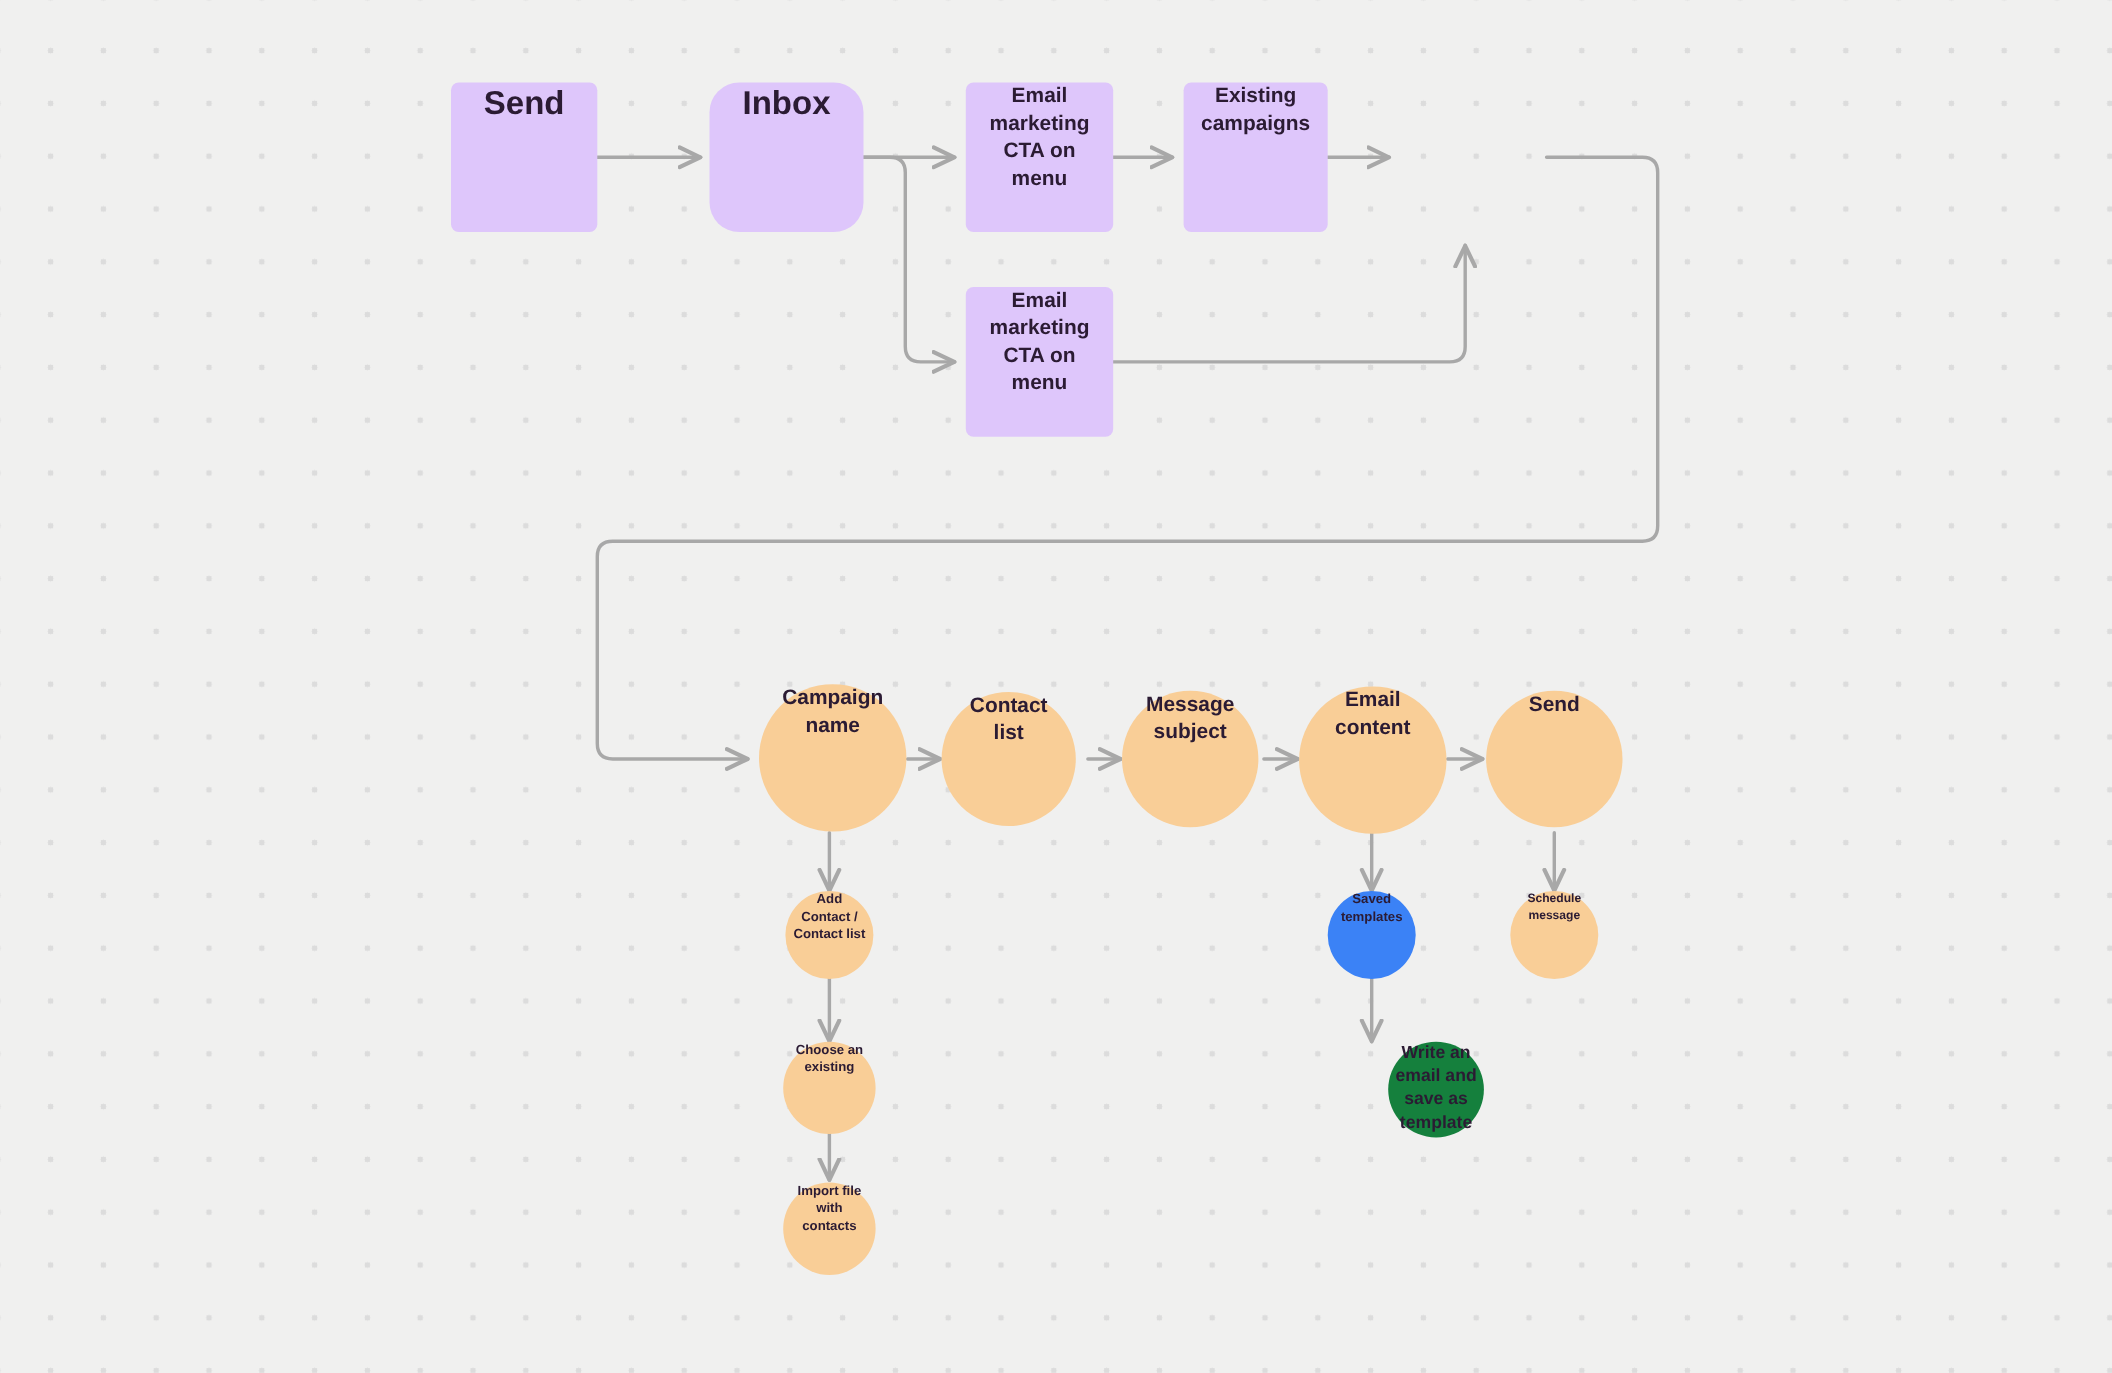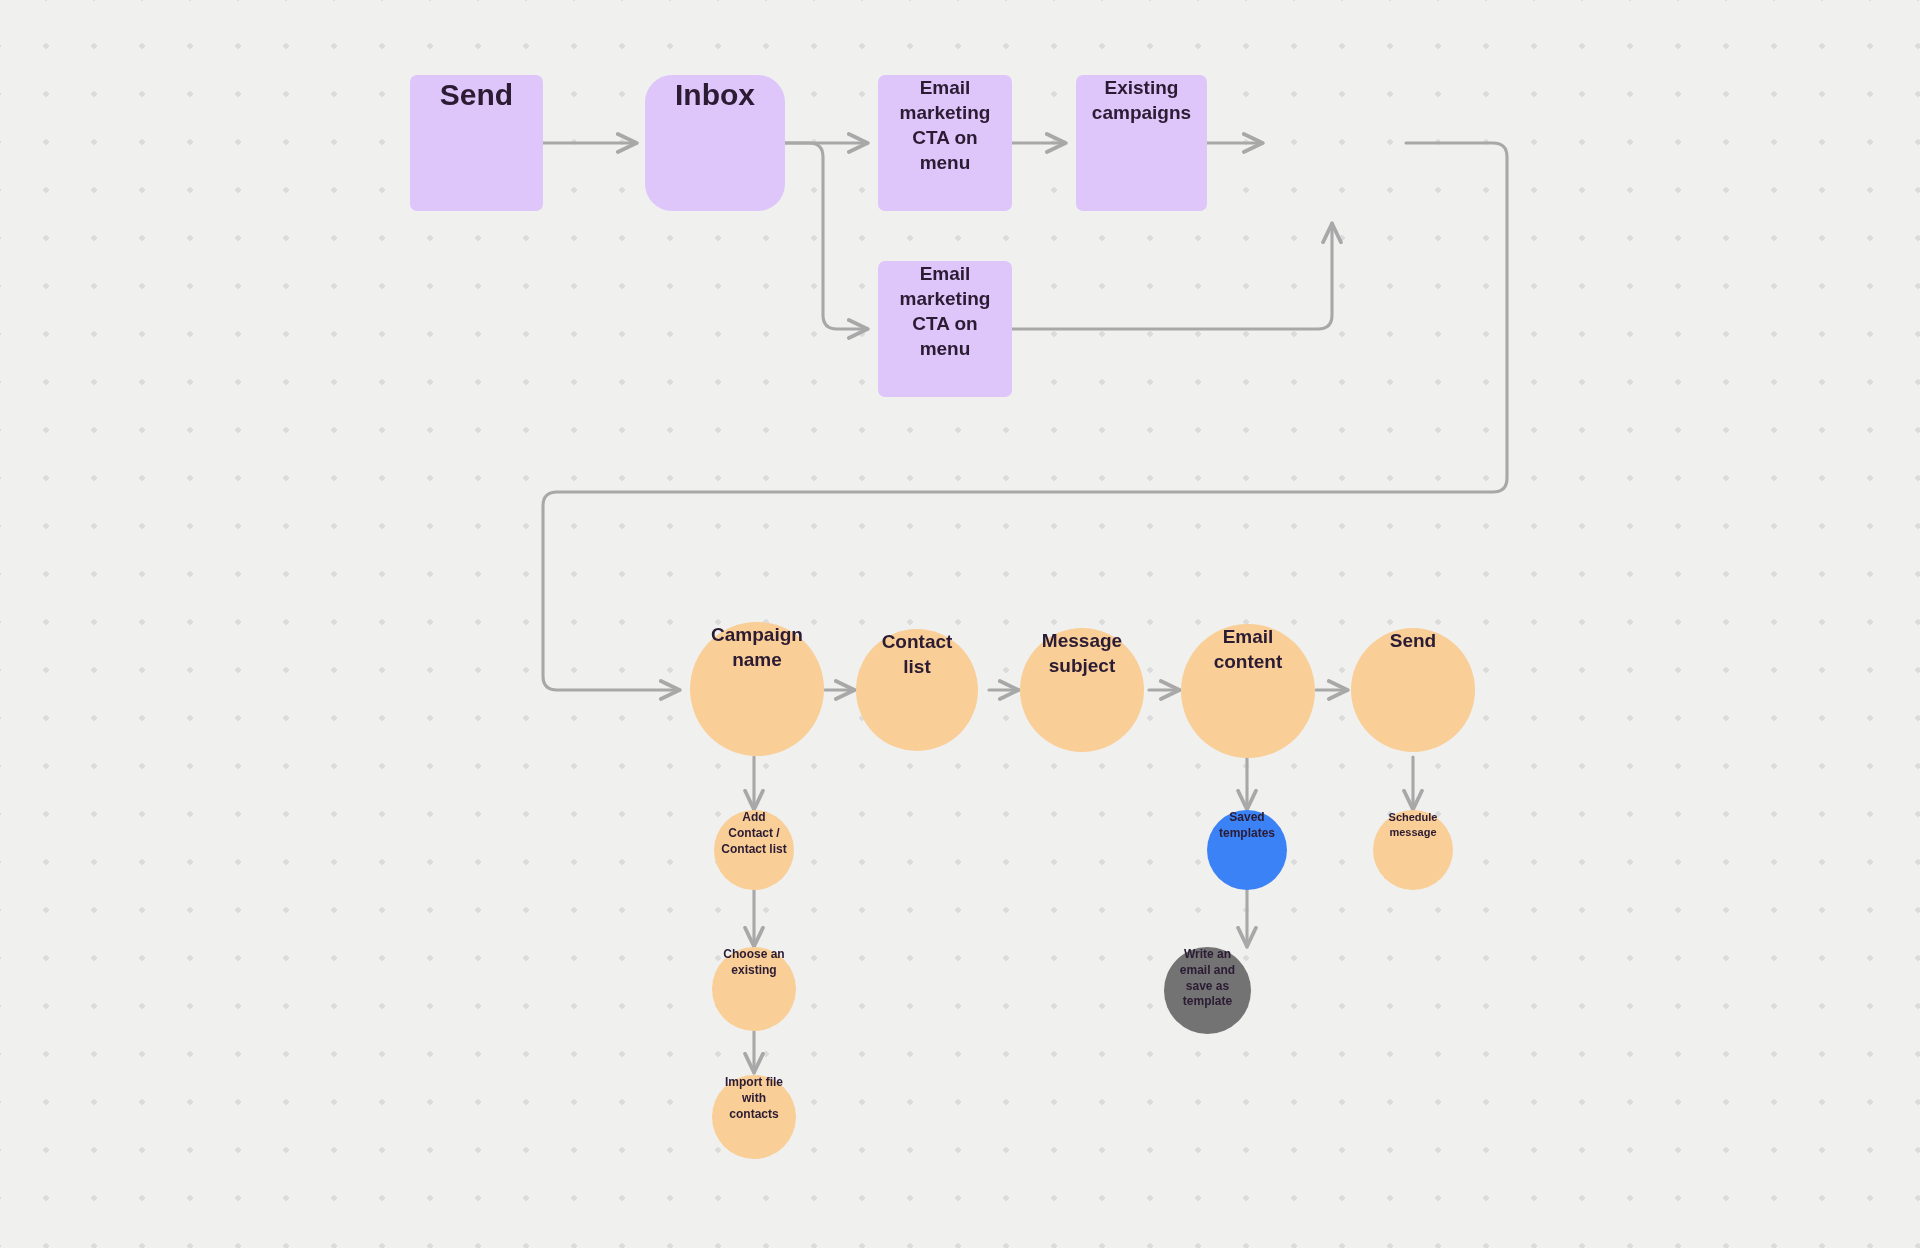--- a/index.html
+++ b/index.html
@@ -181,21 +181,21 @@
     <span class="node-label">Import file
 with
 contacts</span>
   </div>
 
   <div class="node node-circle" style="left:1207px; top:810px; width:80px; height:80px; background:#3b82f6; font-size:12px;">
     <span class="node-label">Saved
 templates</span>
   </div>
 
-  <div class="node node-circle" style="left:1164px; top:947px; width:87px; height:87px; background:#737373; font-size:12px;">
+  <div class="node node-circle" style="left:1262px; top:947px; width:87px; height:87px; background:#15803d; font-size:16px;">
     <span class="node-label">Write an
 email and
 save as
 template</span>
   </div>
 
   <div class="node node-circle" style="left:1373px; top:810px; width:80px; height:80px; background:#f9ce97; font-size:11px;">
     <span class="node-label">Schedule
 message</span>
   </div>

